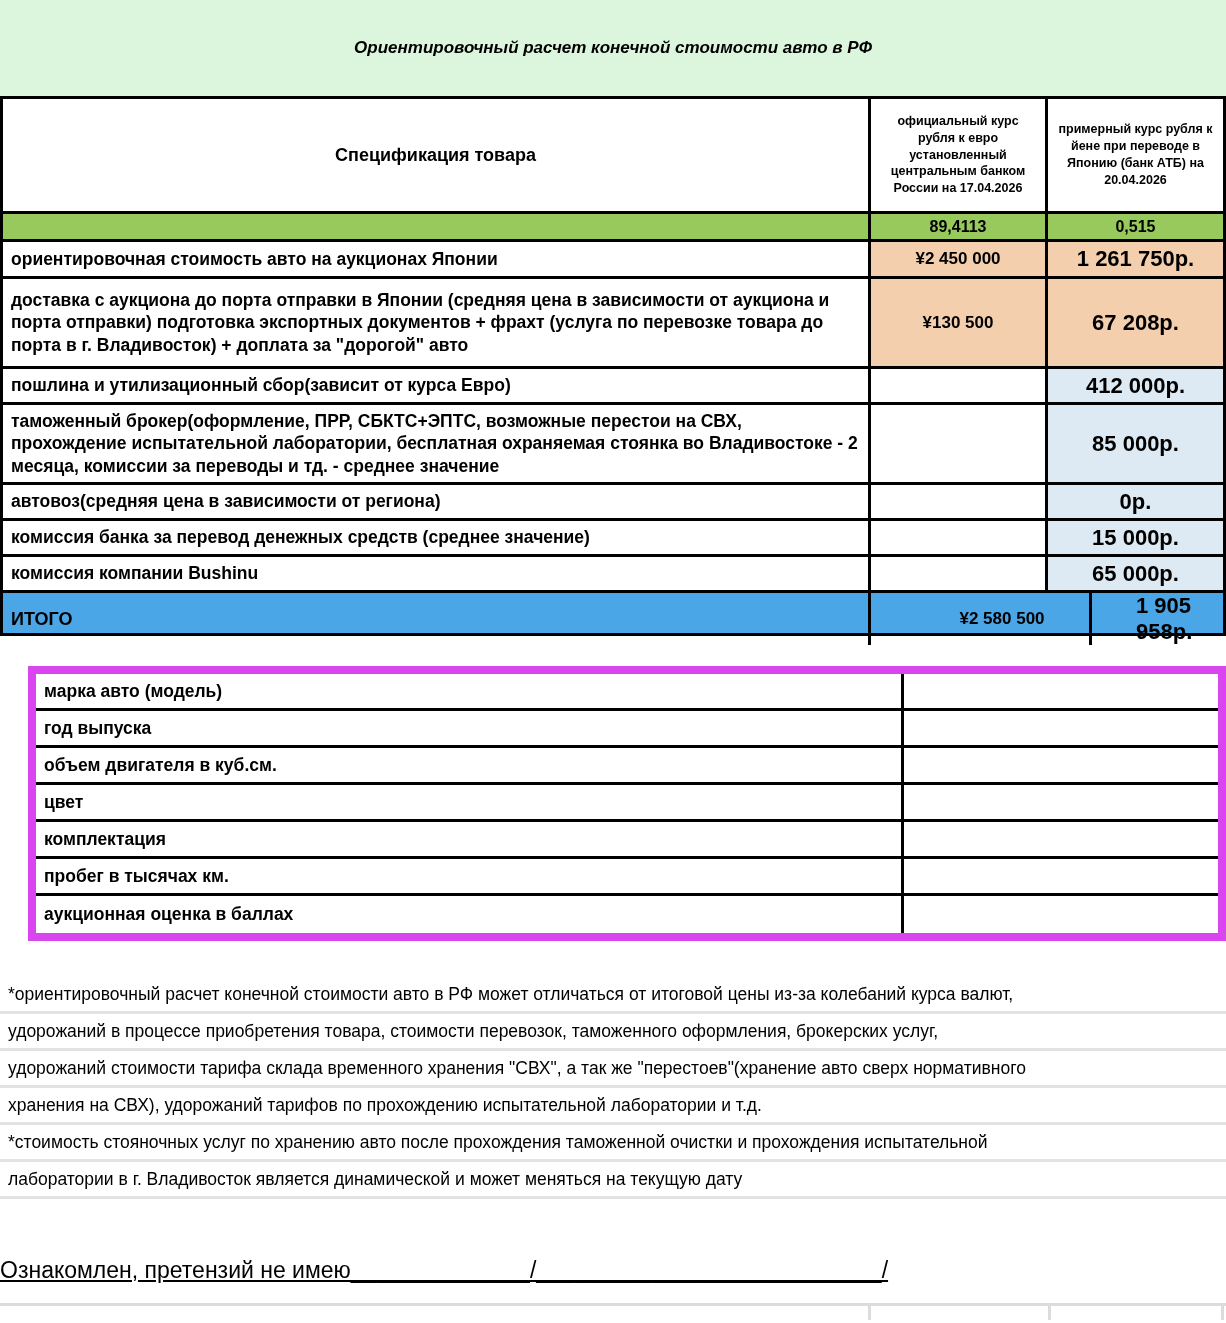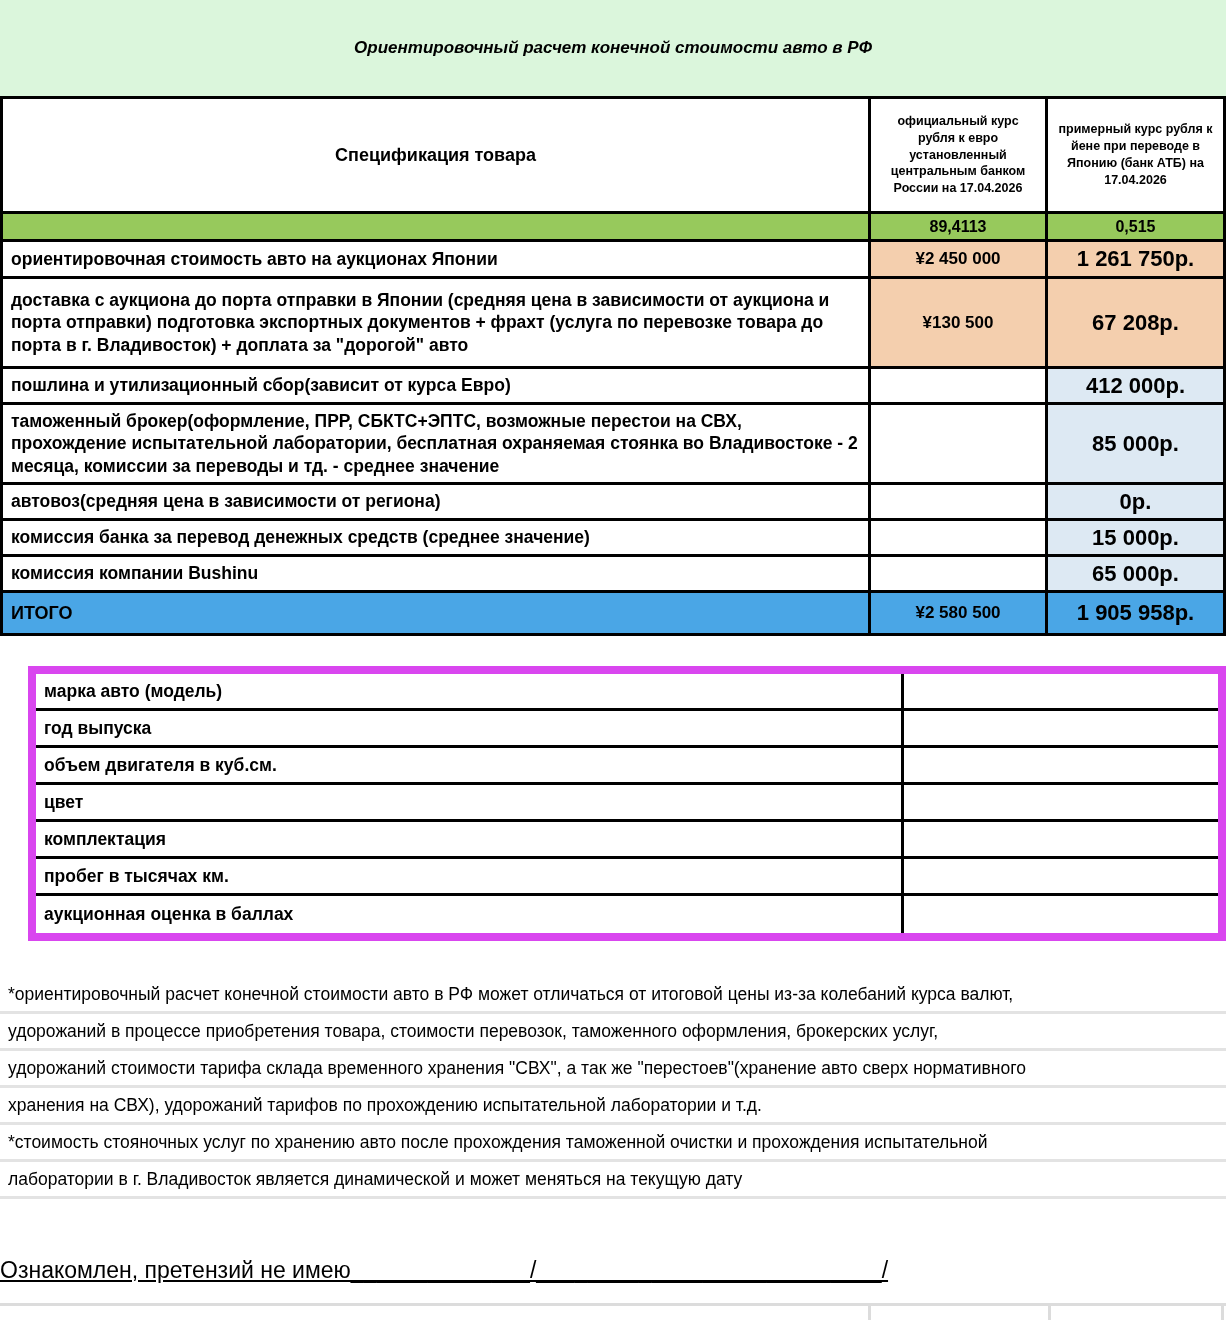--- a/index.html
+++ b/index.html
@@ -37,21 +37,21 @@
 
   .rate-row { height:28px; background:#97c95c; }
   .rate-row .cell { justify-content:center; font-weight:bold; font-size:16px; }
 
   .label-cell { padding:5px 10px 5px 8px; font-size:17.5px; line-height:1.28; }
   .yen-cell  { justify-content:center; font-size:17px; }
   .rub-cell  { justify-content:center; font-size:22px; }
   .bg-peach  { background:#f4cfae; }
   .bg-blue   { background:#dde9f3; }
 
-  .total-row { height:40px; background:#4aa6e6; }
+  .total-row { height:40px; background:#4aa6e6;gap:44px; }
   .total-row .label-cell { font-weight:bold; font-size:18px; }
   .total-row .yen-cell { font-size:17px; }
   .total-row .rub-cell { font-size:22px; font-weight:bold; }
 
   
   .spec-table { margin-top:30px; border:8px solid #d946ef;margin-left:28px; }
   .srow {
     display:grid; grid-template-columns:868px 1fr;
     border-bottom:3px solid #000; height:37px;
   }
@@ -84,21 +84,21 @@
 
   <div class="title-block">
     <div class="title">Ориентировочный расчет конечной стоимости авто в РФ</div>
   </div>
 
   <div class="main-table">
 
     <div class="trow header-row">
       <div class="cell spec-header">Спецификация товара</div>
       <div class="cell col-header">официальный курс рубля к евро установленный центральным банком России на 17.04.2026</div>
-      <div class="cell col-header">примерный курс рубля к йене при переводе в Японию (банк АТБ) на 17.04.2026</div>
+      <div class="cell col-header">примерный курс рубля к йене при переводе в Японию (банк АТБ) на 20.04.2026</div>
     </div>
 
     <div class="trow rate-row">
       <div class="cell"></div>
       <div class="cell">89,4113</div>
       <div class="cell">0,515</div>
     </div>
 
     <div class="trow" style="min-height:37px;">
       <div class="cell label-cell">ориентировочная стоимость авто на аукционах Японии</div>

